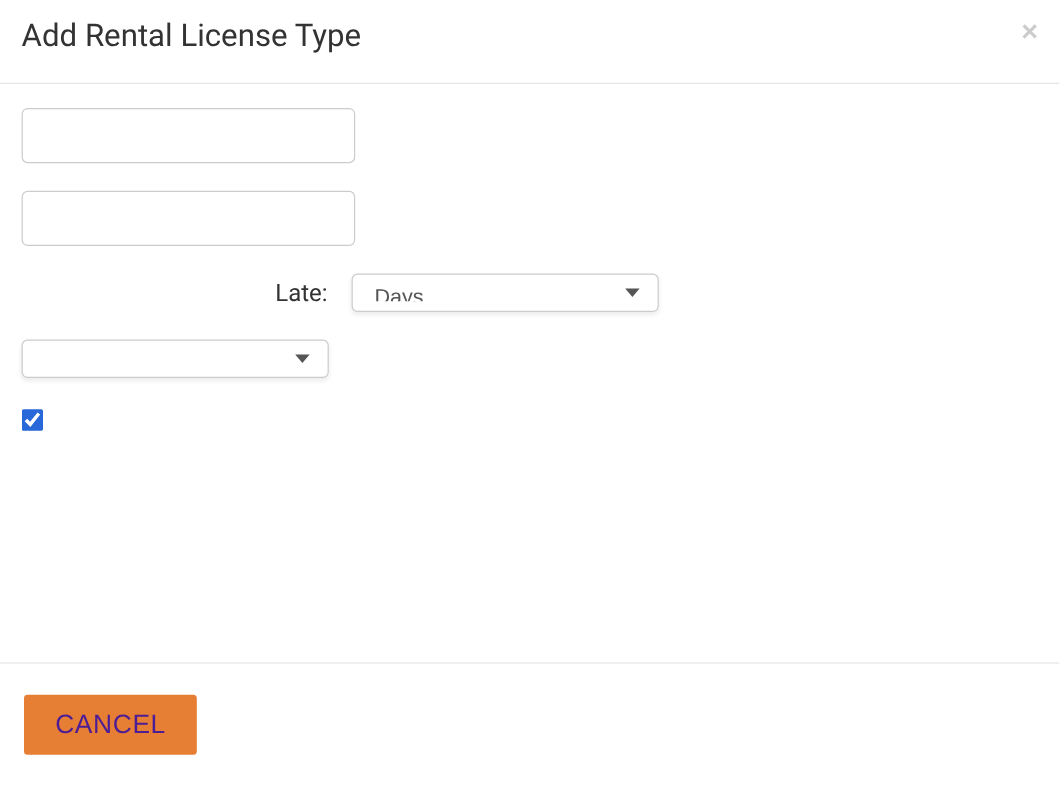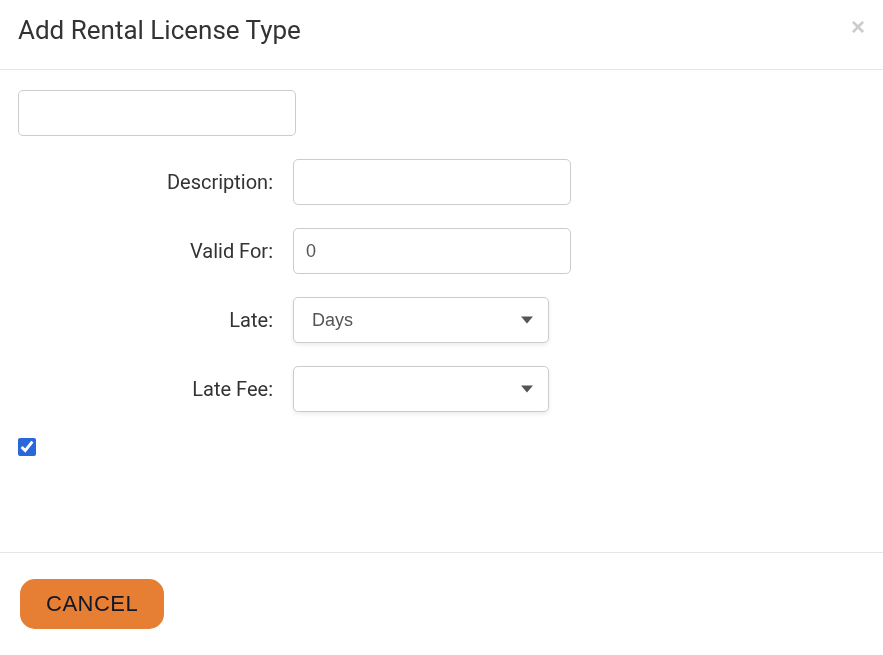--- a/index.html
+++ b/index.html
@@ -69,21 +69,21 @@
       padding: 8px 12px;
       font-size: 18px;
       color: #555;
     }
     .select-wrapper {
       position: relative;
       width: 256px;
     }
     .select-input {
       width: 100%;
-      height: 46px;
+      height: 32px;
       border: 1px solid #ccc;
       border-radius: 5px;
       padding: 8px 36px 8px 18px;
       font-size: 18px;
       color: #555;
       background: #fff;
       appearance: none;
       -webkit-appearance: none;
       -moz-appearance: none;
       cursor: pointer;
@@ -111,26 +111,26 @@
     }
     .modal-footer {
       border-top: 1px solid #e5e5e5;
       padding: 26px 20px;
       display: flex;
       justify-content: space-between;
       align-items: center;
     }
     .btn {
       border: none;
-      border-radius: 15px;
+      border-radius: 3px;
       font-size: 22px;
       font-weight: 500;
       cursor: pointer;
       padding: 12px 26px;
-      color: #0f172a;
+      color: #4c1d95;
       letter-spacing: 0.5px;
     }
     .btn-cancel {
       background: #e67e33;
     }
     .btn-add {
       background: #e67e33;
     }
   </style>
 </head>
@@ -146,46 +146,38 @@
 
   <div class="modal-body">
 
     <div class="form-row">
       <div class="form-control-wrapper">
         <input type="text" class="text-input" value="" style="">
       </div>
     </div>
 
     <div class="form-row">
-      <label class="form-label">Description:</label>
       <div class="form-control-wrapper">
         <input type="text" class="text-input" value="" style="">
       </div>
     </div>
 
-    <div class="form-row">
-      <label class="form-label">Valid For:</label>
-      <div class="form-control-wrapper">
-        <input type="text" class="text-input" value="0" style="">
-      </div>
-    </div>
 
     <div class="form-row">
       <label class="form-label">Late:</label>
       <div class="form-control-wrapper">
         <div class="select-wrapper">
           <select class="select-input">
             <option>Days</option>
           </select>
         </div>
       </div>
     </div>
 
     <div class="form-row">
-      <label class="form-label">Late Fee:</label>
       <div class="form-control-wrapper">
         <div class="select-wrapper">
           <select class="select-input">
             <option></option>
           </select>
         </div>
       </div>
     </div>
 
     <div class="form-row">

